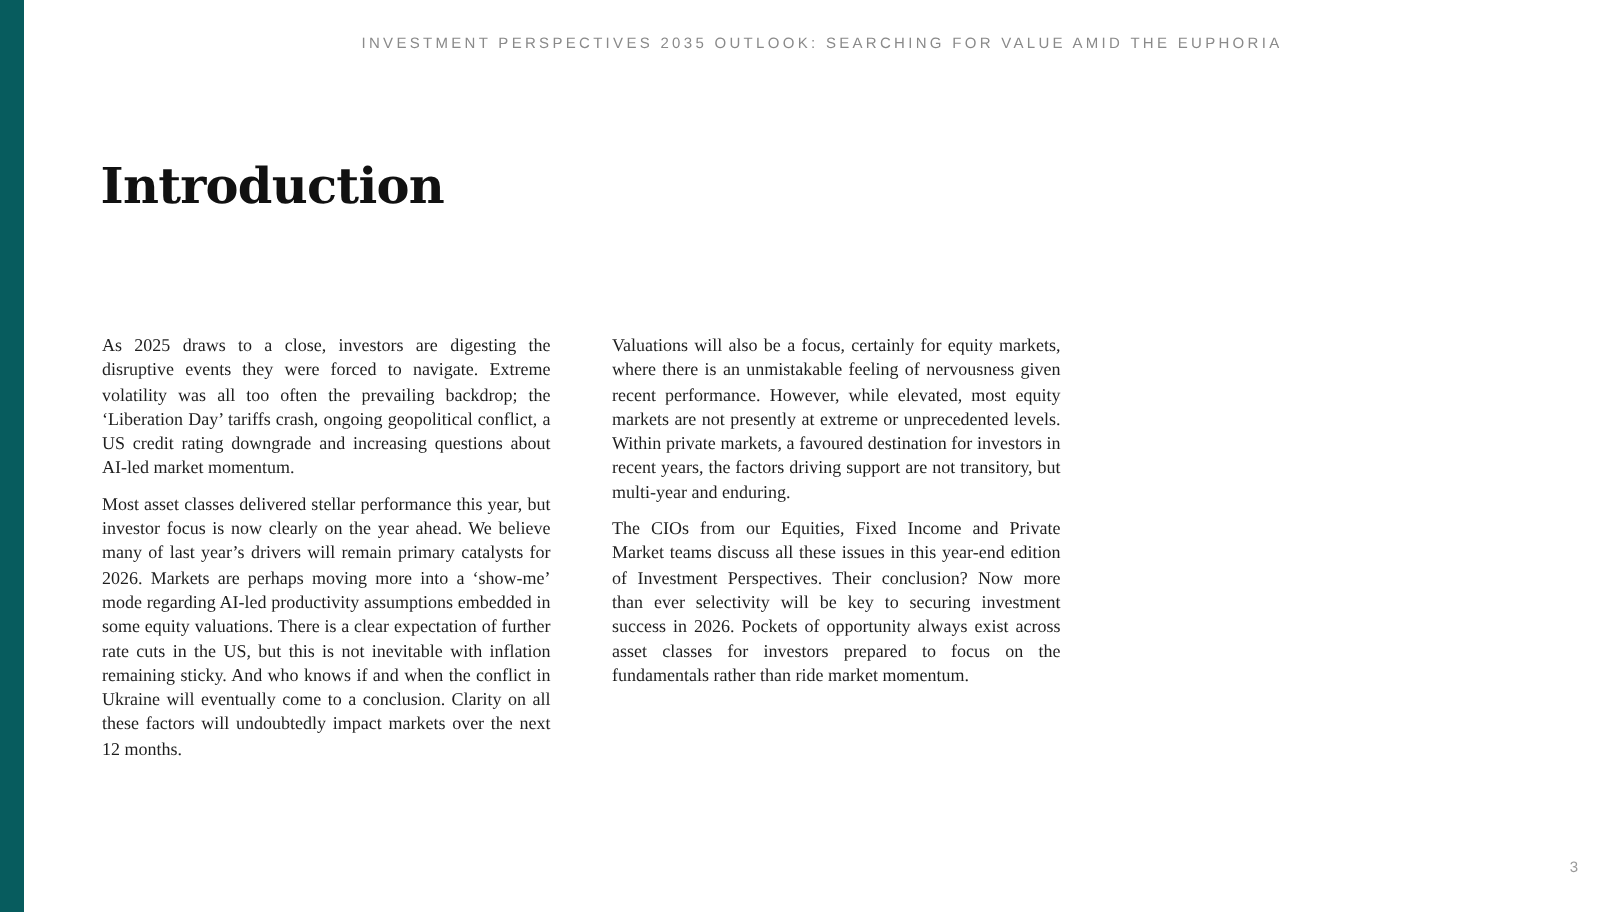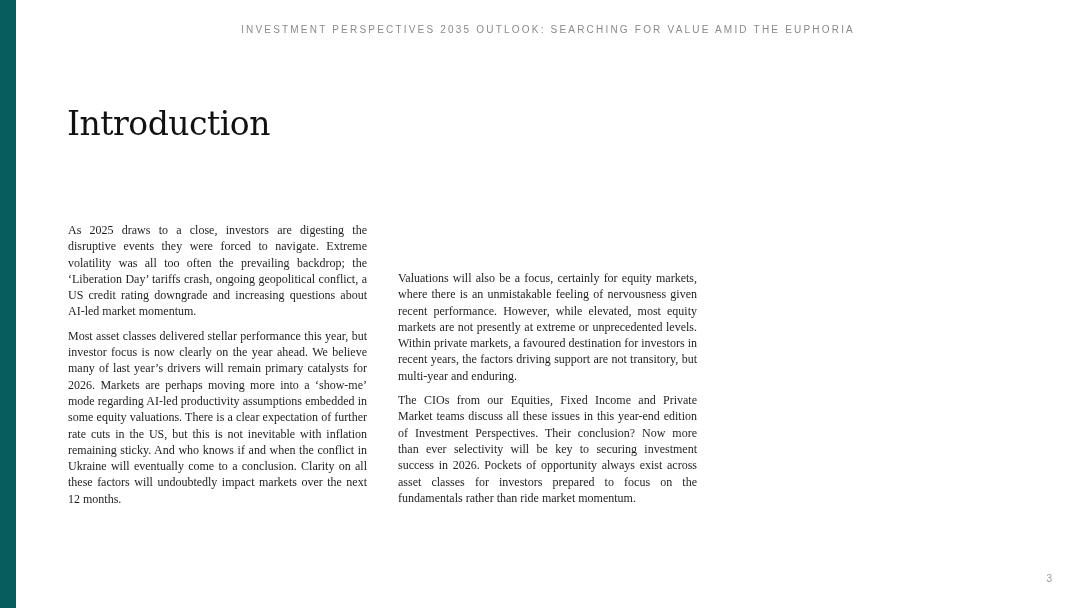--- a/index.html
+++ b/index.html
@@ -8,31 +8,31 @@
     font-family: "Liberation Sans", sans-serif; color: #1a1a1a;
   }
   .side-bar { position: absolute; left: 0; top: 0; width: 16px; height: 608px; background: #075c5e; }
   .running-header {
     position: absolute; top: 24px; left: 16px; right: 0; text-align: center;
     font-size: 10px; letter-spacing: 2.2px; color: #8a8a8a;
     font-family: "Liberation Sans", sans-serif;
   }
   .page-title {
     position: absolute; left: 67px; top: 104px; margin: 0;
-    font-family: "DejaVu Serif", serif; font-size: 33px; font-weight: normal; color: #111;
+    font-family: "DejaVu Serif", serif; font-size: 33px; font-weight: bold; color: #111;
     letter-spacing: -0.5px;
   }
   .col {
     position: absolute; top: 222px; width: 299px;
     font-size: 12px; line-height: 16.3px; text-align: justify; color: #1e1e1e;
     font-family: Liberation Serif, serif;
   }
   .col p { margin: 0 0 8px 0; }
   .col-left { left: 68px; }
-  .col-right { left: 398px; margin-top: 48px; }
+  .col-right { left: 408px; }
   .page-number {
     position: absolute; right: 28px; top: 573px; font-size: 10px; color: #9a9a9a;
   }
 </style>
 </head>
 <body>
 
 <div class="side-bar"></div>
 
 <div class="running-header">INVESTMENT PERSPECTIVES 2035 OUTLOOK: SEARCHING FOR VALUE AMID THE EUPHORIA</div>

